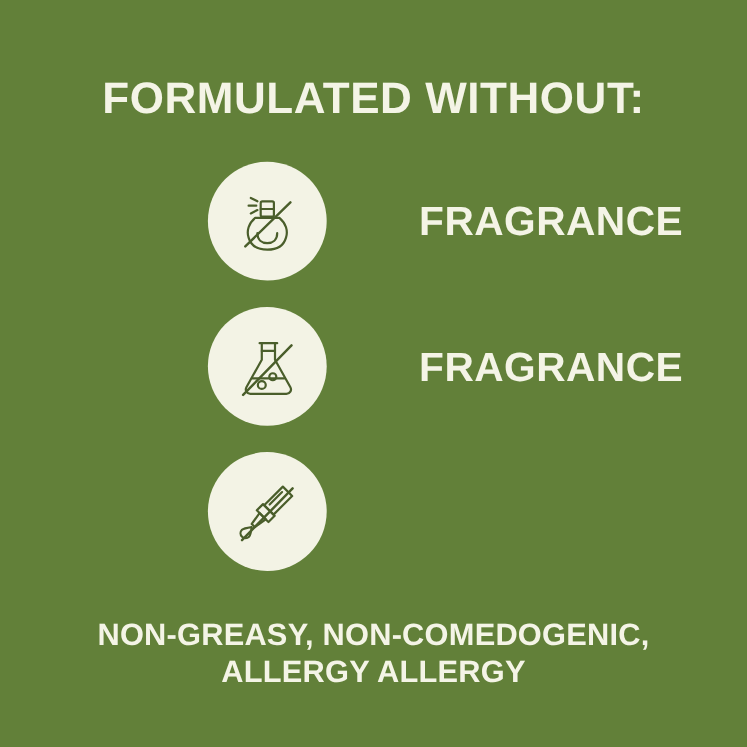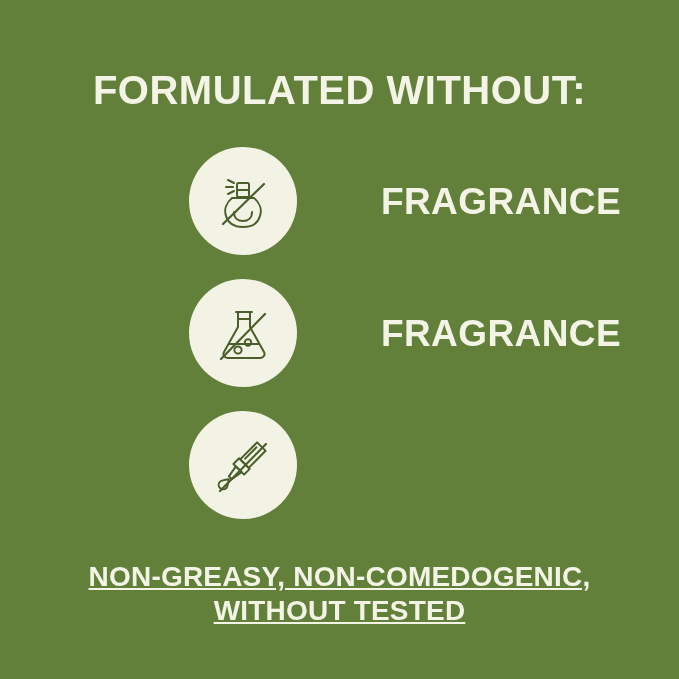--- a/index.html
+++ b/index.html
@@ -87,21 +87,20 @@
     width: 679px;
     text-align: center;
     color: #F4F4E6;
     font-size: 28px;
     line-height: 34px;
     font-weight: 700;
     letter-spacing: 0.2px;
   }
   .footer div {
     white-space: nowrap;
-    text-decoration: underline;
   }
 </style>
 </head>
 <body>
 
 <div class="card">
 
   <div class="title">FORMULATED WITHOUT:</div>
 
   <div class="rows">
@@ -169,16 +168,16 @@
             <path d="M13 62 L59 15" stroke-width="2.2"></path>
           </svg>
         </span>
       </div>
     </div>
 
   </div>
 
   <div class="footer">
     <div>NON-GREASY, NON-COMEDOGENIC,</div>
-    <div>WITHOUT TESTED</div>
+    <div>ALLERGY ALLERGY</div>
   </div>
 
 </div>
 
 </body></html>

